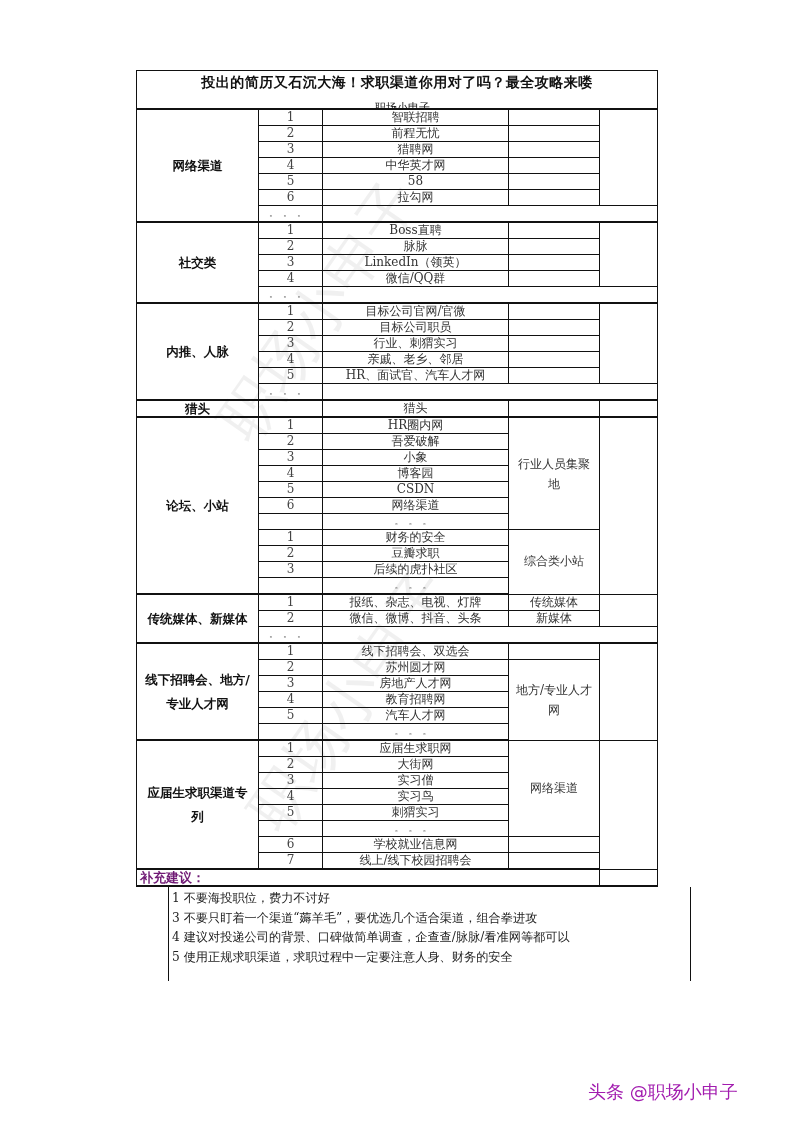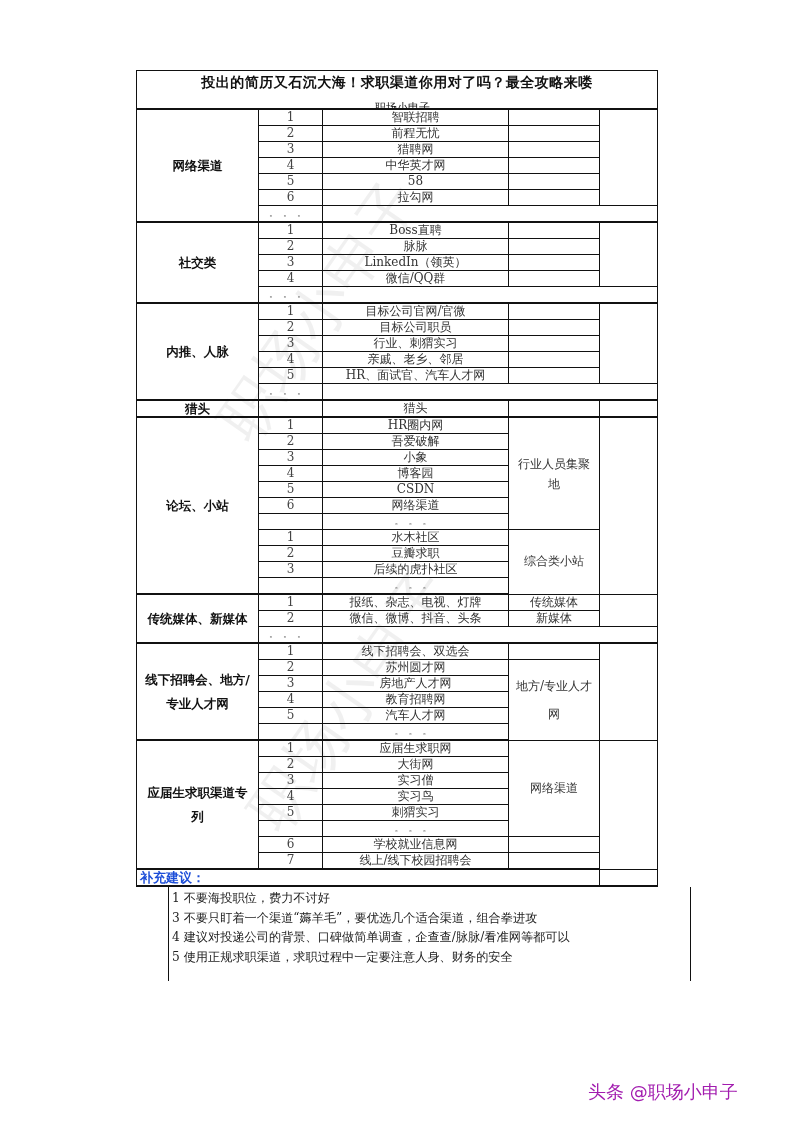--- a/index.html
+++ b/index.html
@@ -10,21 +10,21 @@
   .title-row td{height:37px;vertical-align:top;border-bottom:2px solid #111;position:relative;}
   .title{display:block;font-family:"DejaVu Sans","Liberation Sans",sans-serif;font-weight:bold;font-size:14px;padding-top:5px;color:#111;letter-spacing:0.5px;}
   .subtitle{position:absolute;left:0;right:0;top:31px;font-family:"DejaVu Sans","Liberation Sans",sans-serif;font-weight:normal;font-size:11px;line-height:11px;height:6px;overflow:hidden;color:#111;}
   .cat{font-family:"DejaVu Sans","Liberation Sans",sans-serif;font-weight:bold;font-size:12.5px;color:#111;white-space:normal;line-height:24px;border-bottom:2px solid #111;}
   .num{color:#444;}
   .dots{color:#666;font-size:9px;letter-spacing:5px;text-align:left;padding-left:10px;}
   .dots-c{color:#666;font-size:9px;letter-spacing:5px;}
   .note{white-space:normal;line-height:14px;}
   .grp-end td{border-bottom:2px solid #111;}
   .tips{border-left:1.5px solid #111;border-right:1.5px solid #111;width:518px;padding:2px 0 14px 3px;font-size:12.2px;line-height:19.5px;color:#222;margin-left:32px;}
-  .tips-head{font-family:"DejaVu Sans","Liberation Sans",sans-serif;font-weight:bold;text-align:left;padding-left:3px;font-size:13px;color:#1d4ed8;}
+  .tips-head{font-family:"DejaVu Sans","Liberation Sans",sans-serif;font-weight:bold;text-align:left;padding-left:3px;font-size:13px;color:#701a75;}
   .watermark{position:absolute;font-size:60px;color:rgba(0,0,0,0.06);transform:rotate(-55deg);pointer-events:none;white-space:nowrap;font-family:"DejaVu Sans",sans-serif;}
   .footer{position:absolute;left:588px;top:1080px;font-family:"DejaVu Sans","Liberation Sans",sans-serif;font-size:18px;color:#a21caf;text-shadow:1px 1px 1px #fff,-1px -1px 1px #fff;}
 </style>
 </head>
 <body>
 
 <div class="watermark" style="left:170px;top:270px;">职场小申子</div>
 <div class="watermark" style="left:200px;top:660px;">职场小申子</div>
 
 <div class="page">
@@ -175,21 +175,21 @@
   <tr>
     <td class="num">6</td>
     <td>网络渠道</td>
   </tr>
   <tr>
     <td></td>
     <td class="dots-c">。。。</td>
   </tr>
   <tr>
     <td class="num">1</td>
-    <td>水木社区</td>
+    <td>财务的安全</td>
     <td rowspan="4">综合类小站</td>
   </tr>
   <tr>
     <td class="num">2</td>
     <td>豆瓣求职</td>
   </tr>
   <tr>
     <td class="num">3</td>
     <td>后续的虎扑社区</td>
   </tr>
@@ -218,21 +218,21 @@
   <tr>
     <td rowspan="6" class="cat" style="padding:0 6px;">线下招聘会、地方/专业人才网</td>
     <td class="num">1</td>
     <td>线下招聘会、双选会</td>
     <td></td>
     <td rowspan="6"></td>
   </tr>
   <tr>
     <td class="num">2</td>
     <td>苏州圆才网</td>
-    <td rowspan="5" class="note" style="padding:0 6px;line-height:28px;">地方/专业人才网</td>
+    <td rowspan="5" class="note" style="padding:0 6px;line-height:20px;">地方/专业人才网</td>
   </tr>
   <tr>
     <td class="num">3</td>
     <td>房地产人才网</td>
   </tr>
   <tr>
     <td class="num">4</td>
     <td>教育招聘网</td>
   </tr>
   <tr>

